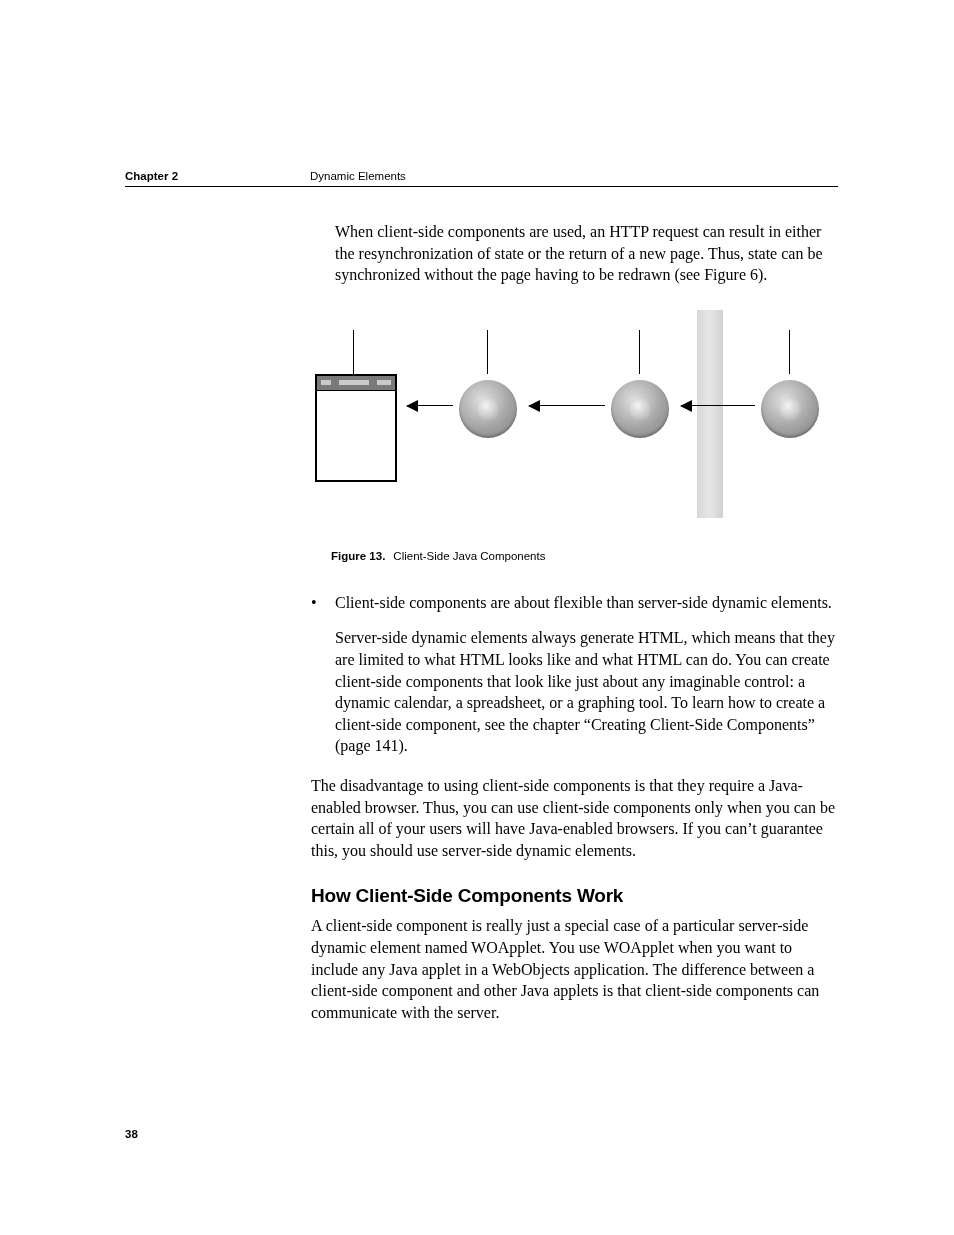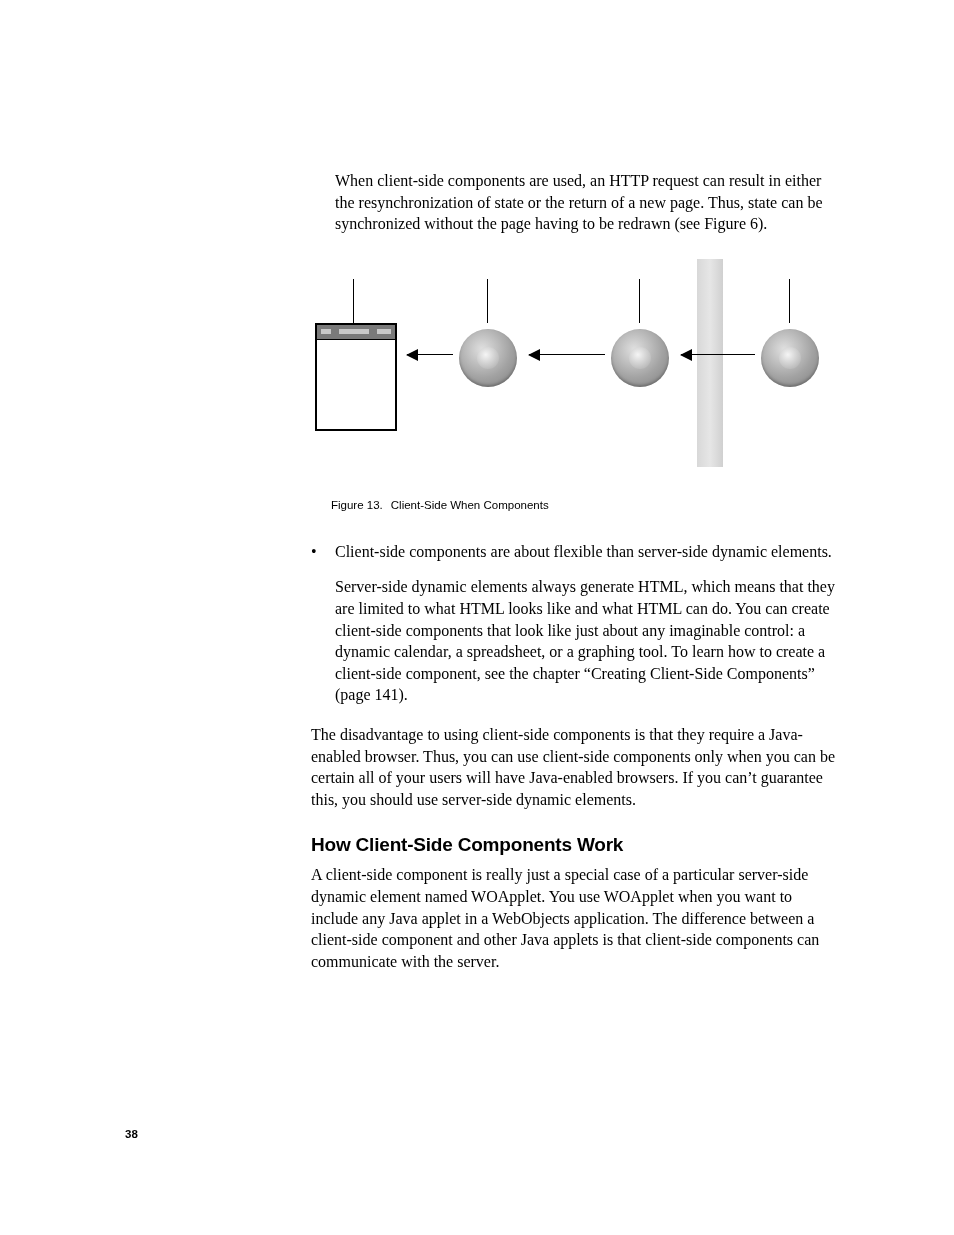--- a/index.html
+++ b/index.html
@@ -36,21 +36,21 @@
   .figure {
     margin: 24px 0 30px 0;
     position: relative;
     height: 210px;
   }
   .fig-caption {
     font-family: Arial, Helvetica, sans-serif;
     font-size: 11.5px;
     margin-bottom: 30px;
   }
-  .fig-caption .label { font-weight: normal; margin-right: 8px; padding-left: 20px; }
+  .fig-caption .label { font-weight: bold; margin-right: 8px; padding-left: 20px; }
   .bullet-row { display: flex; margin-bottom: 14px; }
   .bullet-row .dot { width: 24px; font-size: 16px; line-height: 1.35; }
   .bullet-row .text { flex: 1; font-size: 16px; line-height: 1.35; }
   .subhead {
     font-family: Arial, Helvetica, sans-serif;
     font-weight: 900;
     font-size: 19px;
     margin: 24px 0 8px 0;
     letter-spacing: -0.2px;
   }
@@ -149,20 +149,24 @@
     position: absolute;
     left: 386px; top: 0;
     width: 26px; height: 208px;
     background: linear-gradient(90deg, #d8d8d8 0%, #e6e6e6 50%, #d0d0d0 100%);
   }
 </style>
 </head>
 <body>
 
 <div class="page">
+  <div class="header">
+    <span class="chapter">Chapter 2</span>
+    <span class="title">Dynamic Elements</span>
+  </div>
 
   <div class="content-col">
     <p class="para indent">When client-side components are used, an HTTP request can result in either the resynchronization of state or the return of a new page. Thus, state can be synchronized without the page having to be redrawn (see Figure 6).</p>
 
     <div class="figure">
       <div class="slab"></div>
       <div class="vline vl0"></div>
       <div class="vline vl1"></div>
       <div class="vline vl2"></div>
       <div class="vline vl3"></div>
@@ -173,21 +177,21 @@
       </div>
       <div class="disc disc1"></div>
       <div class="disc disc2"></div>
       <div class="disc disc3"></div>
       <div class="arrow ar1"></div>
       <div class="arrow ar2"></div>
       <div class="arrow ar3"></div>
     </div>
 
     <div class="fig-caption">
-      <span class="label">Figure 13.</span><span>Client-Side When Components</span>
+      <span class="label">Figure 13.</span><span>Client-Side Java Components</span>
     </div>
 
     <div class="bullet-row">
       <div class="dot">•</div>
       <div class="text">Client-side components are about flexible than server-side dynamic elements.</div>
     </div>
 
     <p class="para indent">Server-side dynamic elements always generate HTML, which means that they are limited to what HTML looks like and what HTML can do. You can create client-side components that look like just about any imaginable control: a dynamic calendar, a spreadsheet, or a graphing tool. To learn how to create a client-side component, see the chapter “Creating Client-Side Components” (page 141).</p>
   </div>
 

